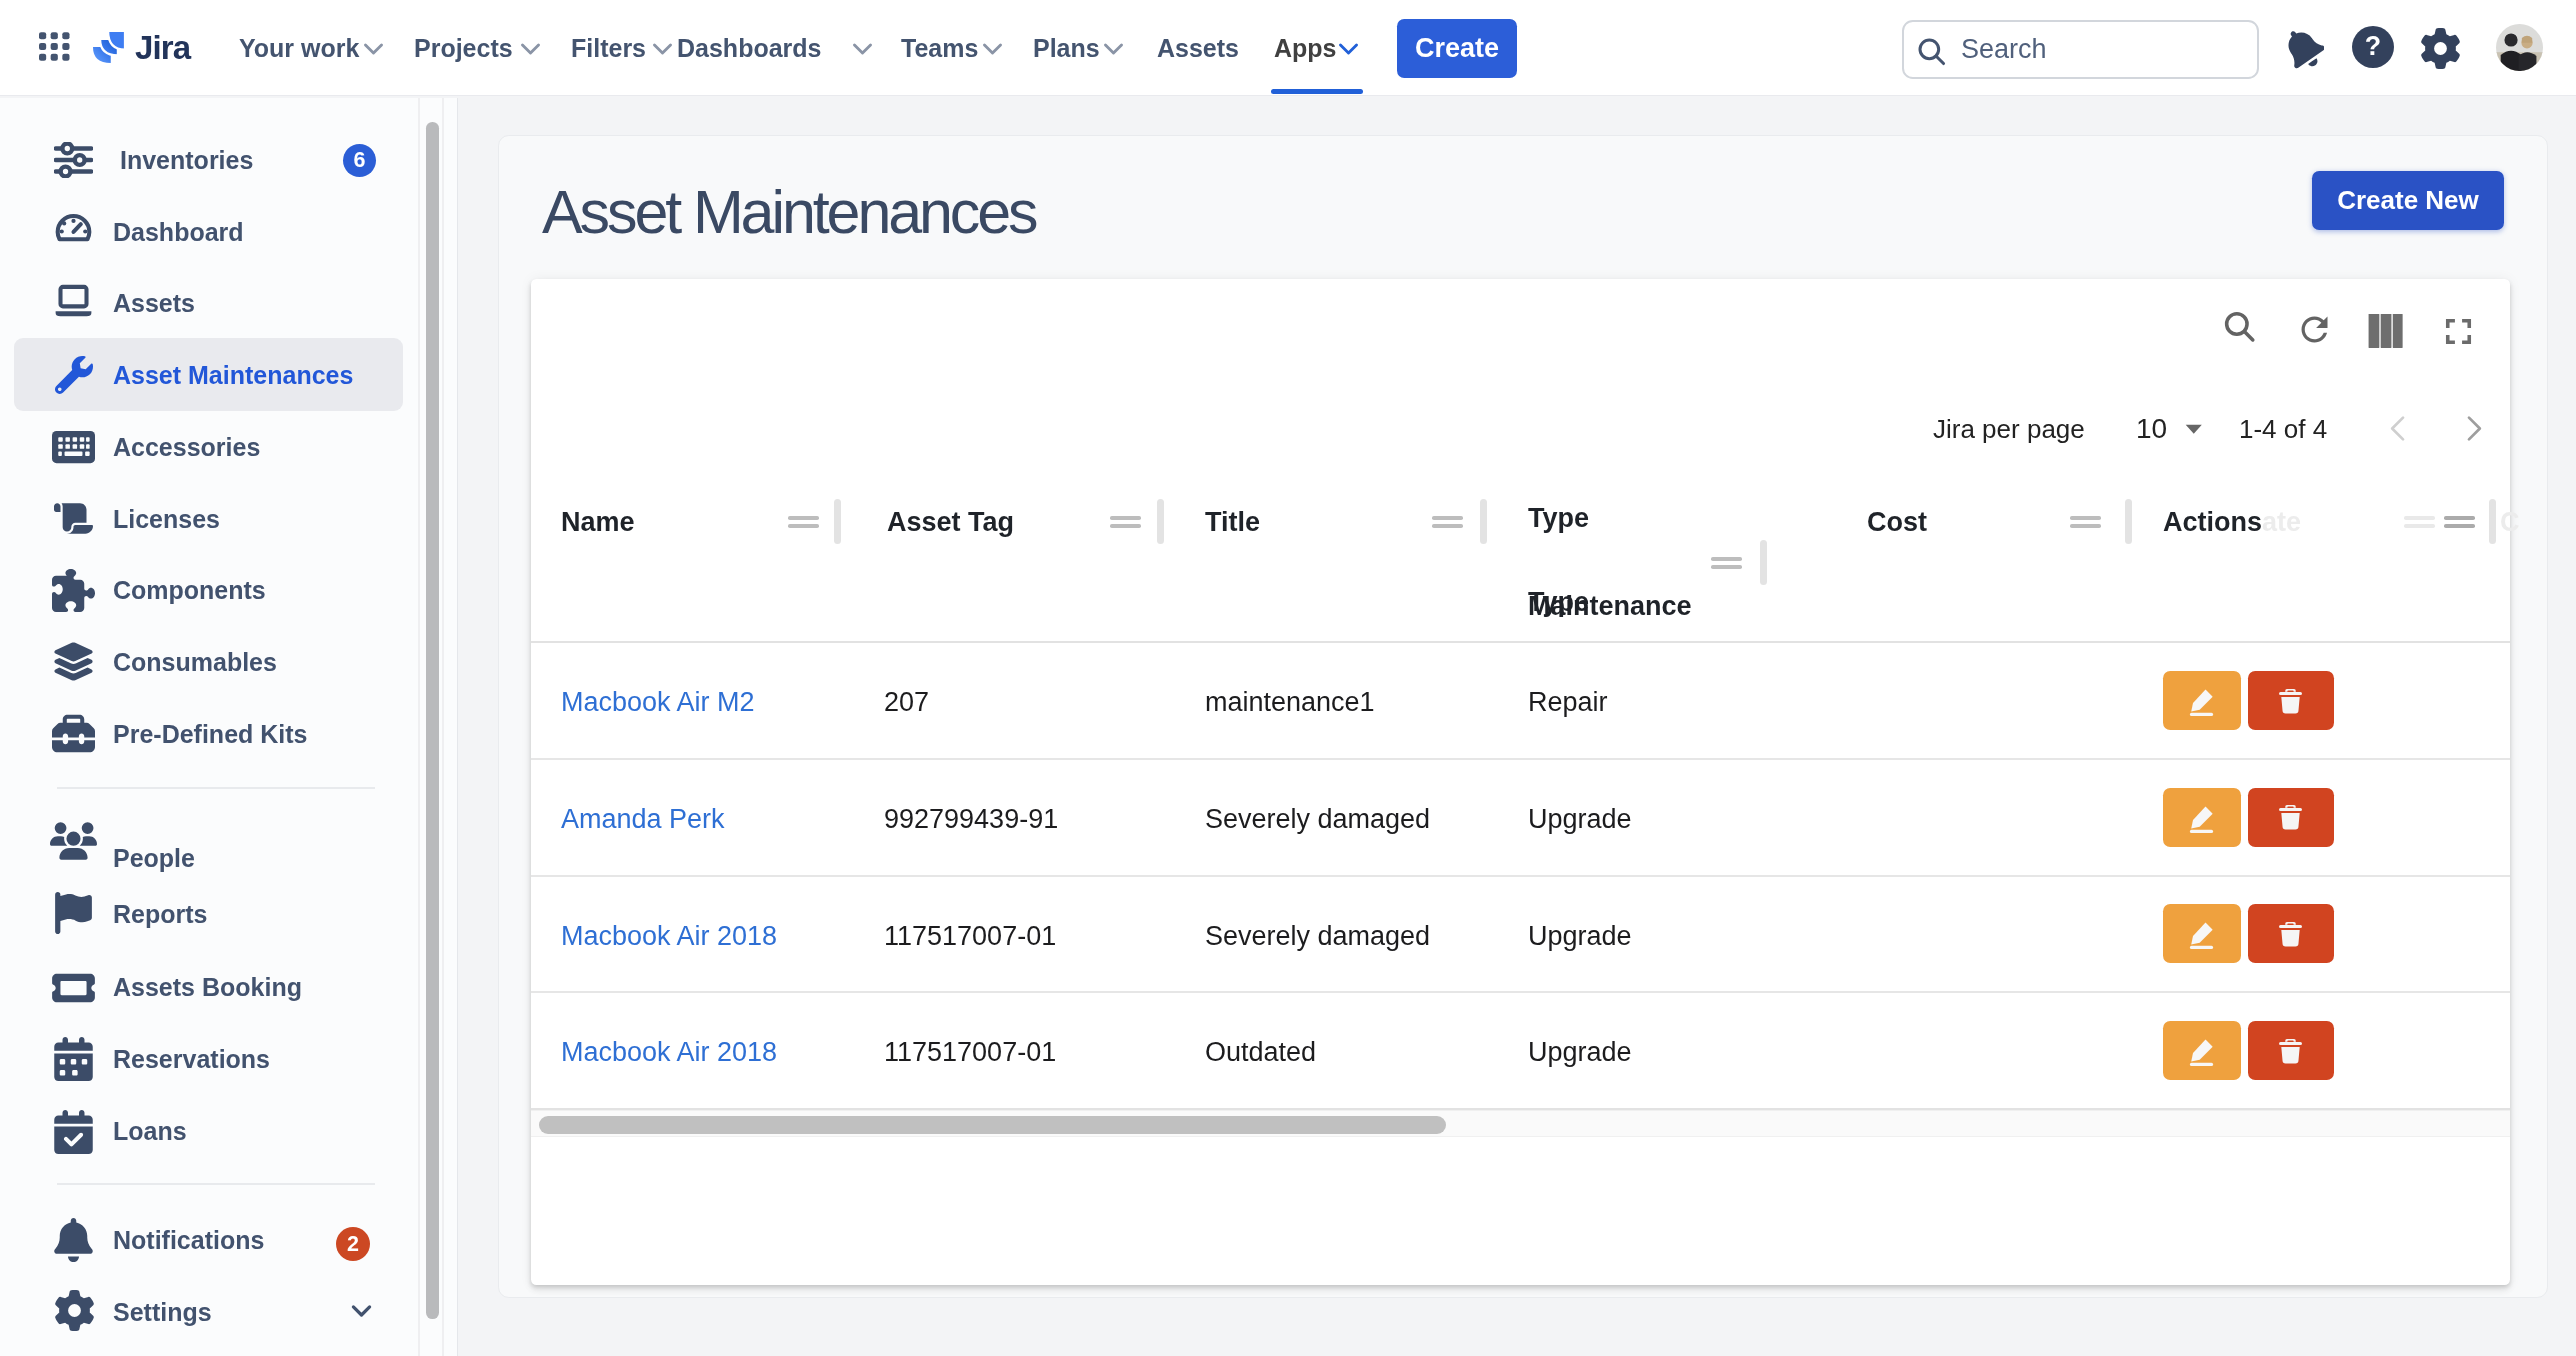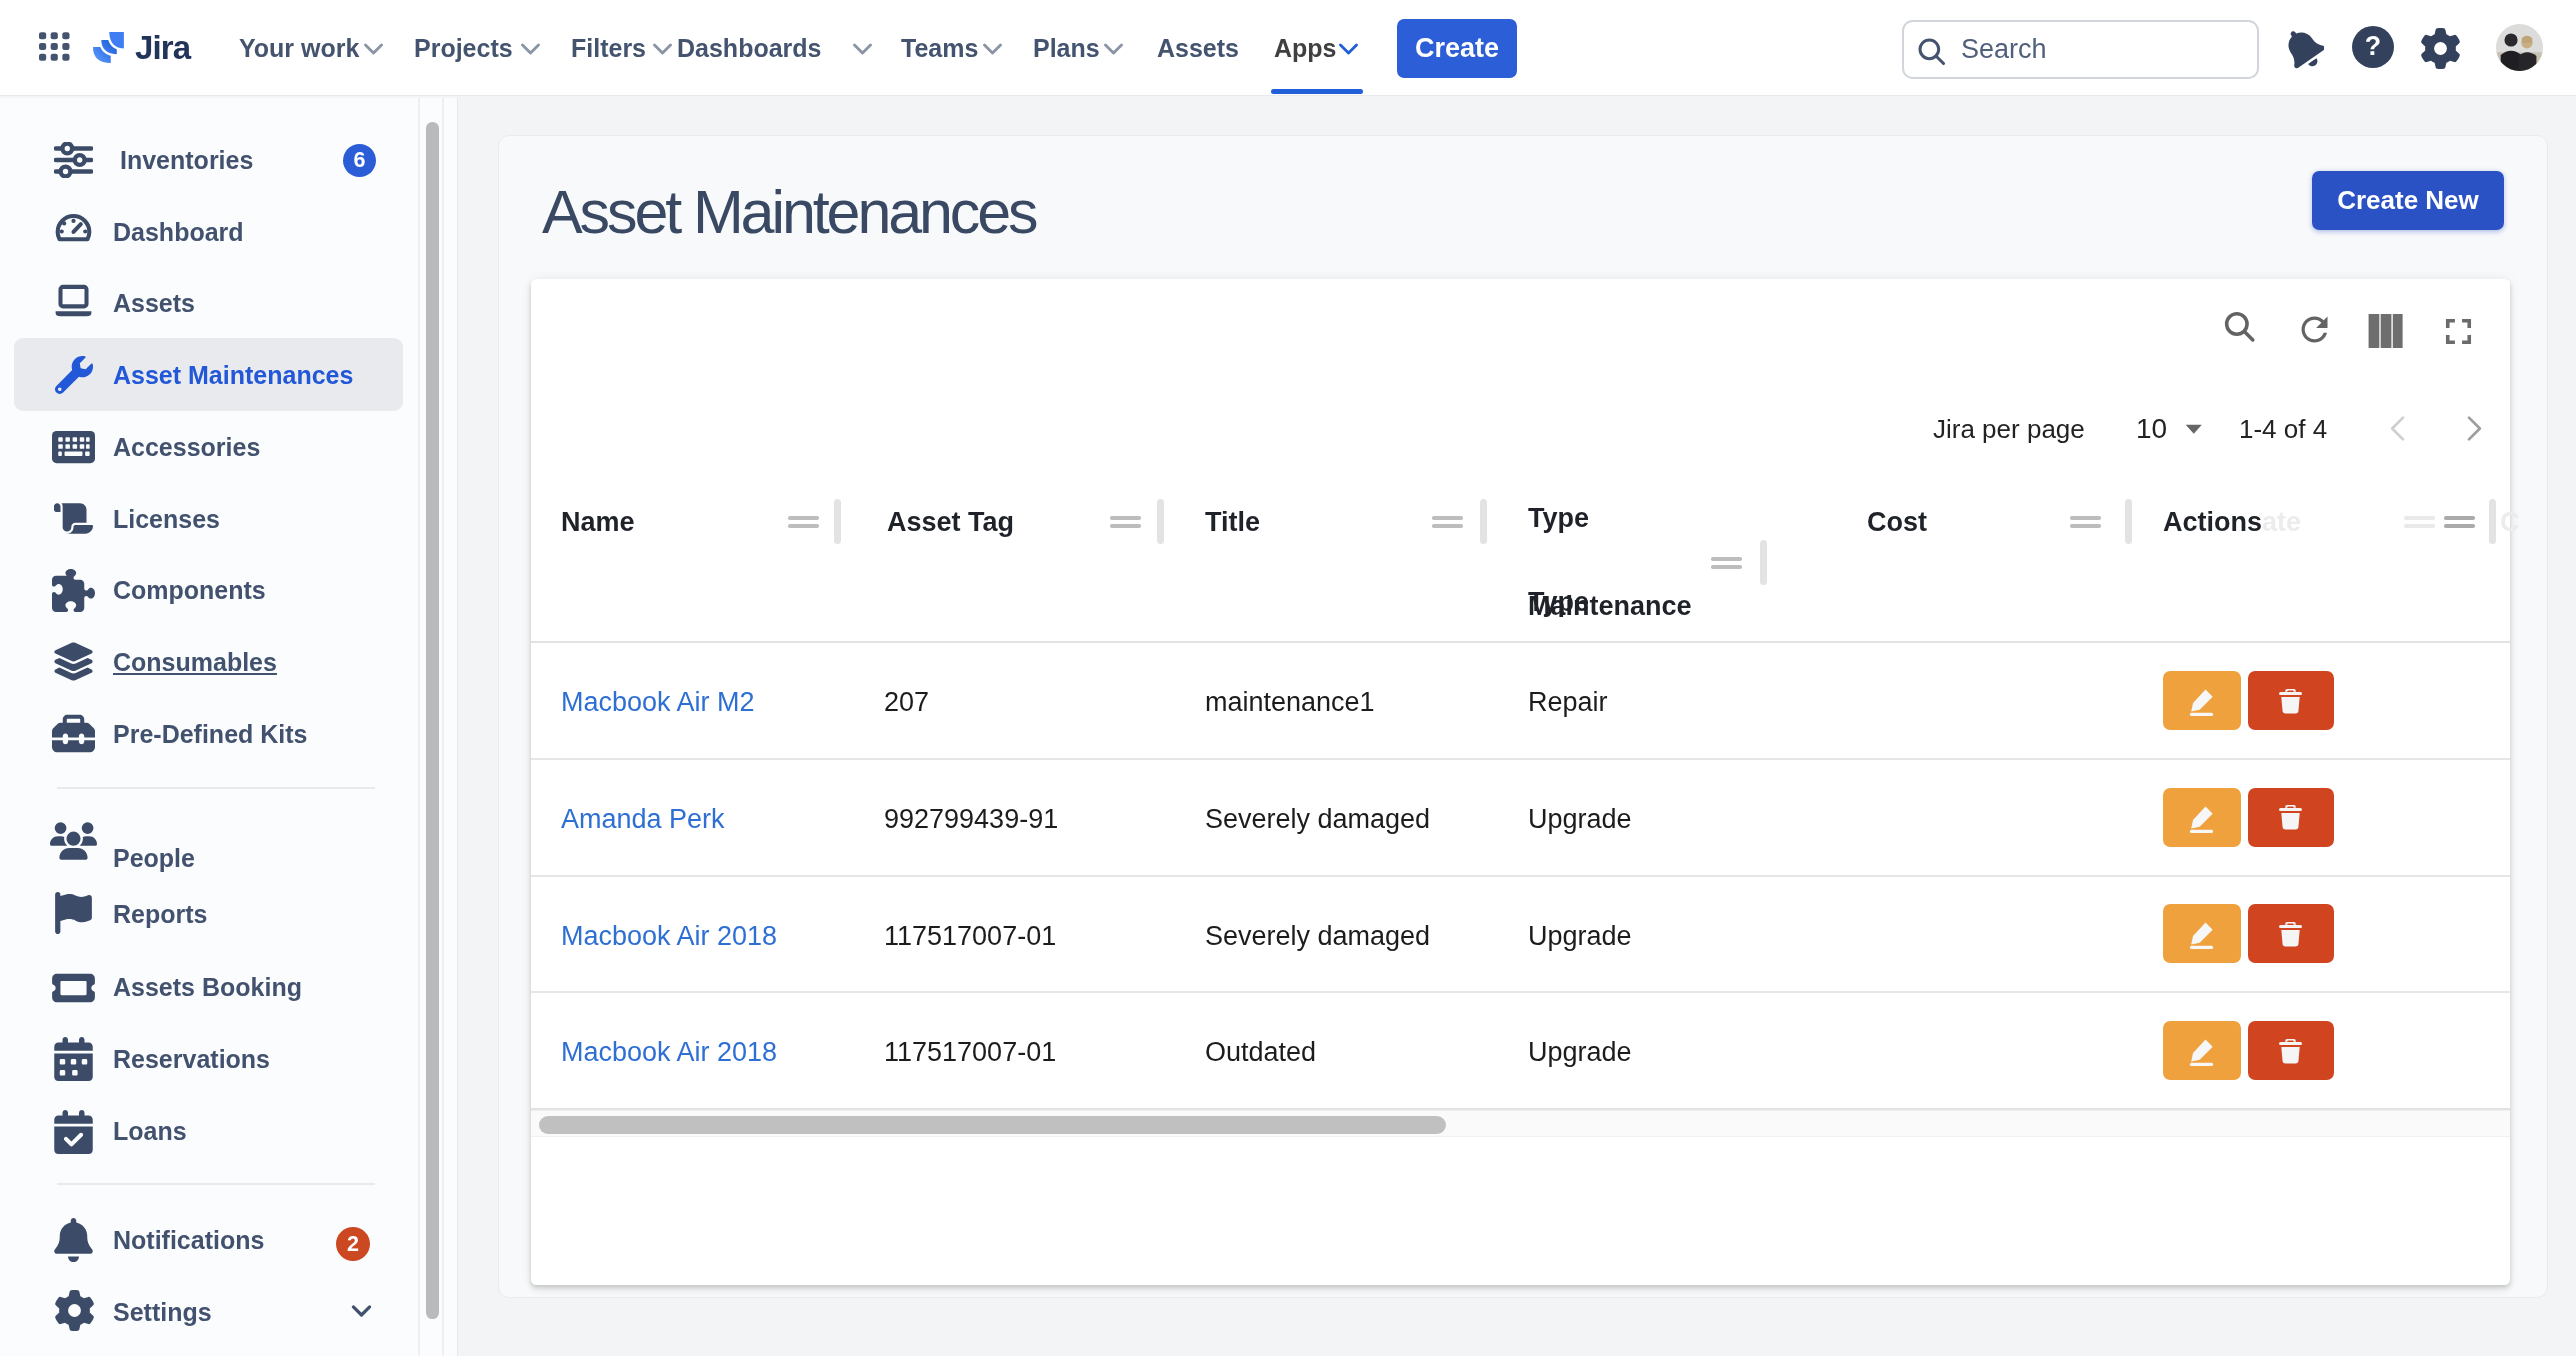--- a/index.html
+++ b/index.html
@@ -191,21 +191,21 @@
   <div class="txt sblbl" style="left:113px;top:499px;">Licenses</div>
 
   <svg class="abs" style="left:52px;top:569px;" width="43" height="43" viewBox="0 0 512 512">
     <path fill="#3c4c68" d="M192 104.8c0-9.2-5.8-17.3-13.2-22.8C167.2 73.3 160 61.3 160 48c0-26.5 28.7-48 64-48s64 21.5 64 48c0 13.3-7.2 25.3-18.8 34-7.4 5.5-13.2 13.6-13.2 22.8 0 12.8 10.4 23.2 23.2 23.2H336c26.5 0 48 21.5 48 48v56.8c0 12.8 10.4 23.2 23.2 23.2 9.2 0 17.3-5.8 22.8-13.2 8.7-11.6 20.7-18.8 34-18.8 26.5 0 48 28.7 48 64s-21.5 64-48 64c-13.3 0-25.3-7.2-34-18.8-5.5-7.4-13.6-13.2-22.8-13.2-12.8 0-23.2 10.4-23.2 23.2V464c0 26.5-21.5 48-48 48h-56.8c-12.8 0-23.2-10.4-23.2-23.2 0-9.2 5.8-17.3 13.2-22.8 11.6-8.7 18.8-20.7 18.8-34 0-26.5-28.7-48-64-48s-64 21.5-64 48c0 13.3 7.2 25.3 18.8 34 7.4 5.5 13.2 13.6 13.2 22.8 0 12.8-10.4 23.2-23.2 23.2H48c-26.5 0-48-21.5-48-48V296.8C0 284 10.4 273.6 23.2 273.6c9.2 0 17.3 5.8 22.8 13.2 8.7 11.6 20.7 18.8 34 18.8 26.5 0 48-28.7 48-64s-21.5-64-48-64c-13.3 0-25.3 7.2-34 18.8-5.5 7.4-13.6 13.2-22.8 13.2C10.4 209.6 0 199.2 0 186.4V128c0-26.5 21.5-48 48-48h120.8c12.8 0 23.2-10.4 23.2-23.2z"></path>
   </svg>
   <div class="txt sblbl" style="left:113px;top:570px;">Components</div>
 
   <svg class="abs" style="left:52px;top:640px;" width="43" height="43" viewBox="0 0 576 512">
     <path fill="#3c4c68" d="M264.5 5.2c14.9-6.9 32.1-6.9 47 0l218.6 101c8.5 3.9 13.9 12.4 13.9 21.8s-5.4 17.9-13.9 21.8l-218.6 101c-14.9 6.9-32.1 6.9-47 0L45.9 149.8C37.4 145.8 32 137.3 32 128s5.4-17.9 13.9-21.8L264.5 5.2zM476.9 209.6l53.2 24.6c8.5 3.9 13.9 12.4 13.9 21.8s-5.4 17.9-13.9 21.8l-218.6 101c-14.9 6.9-32.1 6.9-47 0L45.9 277.8C37.4 273.8 32 265.3 32 256s5.4-17.9 13.9-21.8l53.2-24.6 152 70.2c23.4 10.8 50.4 10.8 73.8 0l152-70.2zm-152 198.2l152-70.2 53.2 24.6c8.5 3.9 13.9 12.4 13.9 21.8s-5.4 17.9-13.9 21.8l-218.6 101c-14.9 6.9-32.1 6.9-47 0L45.9 405.8C37.4 401.8 32 393.3 32 384s5.4-17.9 13.9-21.8l53.2-24.6 152 70.2c23.4 10.8 50.4 10.8 73.8 0z"></path>
   </svg>
-  <div class="txt sblbl" style="left:113px;top:642px;text-decoration:underline;">Consumables</div>
+  <div class="txt sblbl" style="left:113px;top:642px;">Consumables</div>
 
   <svg class="abs" style="left:52px;top:712px;" width="43" height="43" viewBox="0 0 512 512">
     <path fill="#3c4c68" d="M176 88v40H336V88c0-4.4-3.6-8-8-8H184c-4.4 0-8 3.6-8 8zm-48 40V88c0-30.9 25.1-56 56-56H328c30.9 0 56 25.1 56 56v40h28.1c12.7 0 24.9 5.1 33.9 14.1l51.9 51.9c9 9 14.1 21.2 14.1 33.9V304H384V288c0-17.7-14.3-32-32-32s-32 14.3-32 32v16H192V288c0-17.7-14.3-32-32-32s-32 14.3-32 32v16H0V227.9c0-12.7 5.1-24.9 14.1-33.9l51.9-51.9c9-9 21.2-14.1 33.9-14.1H128zM0 416V336H128v16c0 17.7 14.3 32 32 32s32-14.3 32-32V336H320v16c0 17.7 14.3 32 32 32s32-14.3 32-32V336H512v80c0 35.3-28.7 64-64 64H64c-35.3 0-64-28.7-64-64z"></path>
   </svg>
   <div class="txt sblbl" style="left:113px;top:714px;">Pre-Defined Kits</div>
   <div class="abs" style="left:57px;top:787px;width:318px;height:1.8px;background:#e8eaed;"></div>
 
   <svg class="abs" style="left:50px;top:822px;" width="47" height="38" viewBox="0 0 640 512">
     <path fill="#3c4c68" d="M144 0a80 80 0 1 1 0 160A80 80 0 1 1 144 0zM512 0a80 80 0 1 1 0 160A80 80 0 1 1 512 0zM0 298.7C0 239.8 47.8 192 106.7 192h42.7c15.9 0 31 3.5 44.6 9.7-1.3 7.2-1.9 14.7-1.9 22.3 0 38.2 16.8 72.5 43.3 96-.2 0-.4 0-.7 0H21.3C9.6 320 0 310.4 0 298.7zM405.3 320c-.2 0-.4 0-.7 0 26.6-23.5 43.3-57.8 43.3-96 0-7.6-.7-15-1.9-22.3 13.6-6.3 28.7-9.7 44.6-9.7h42.7C592.2 192 640 239.8 640 298.7c0 11.8-9.6 21.3-21.3 21.3H405.3zM224 224a96 96 0 1 1 192 0 96 96 0 1 1 -192 0zM128 485.3C128 411.7 187.7 352 261.3 352H378.7C452.3 352 512 411.7 512 485.3c0 14.7-11.9 26.7-26.7 26.7H154.7c-14.7 0-26.7-11.9-26.7-26.7z"></path>
   </svg>

